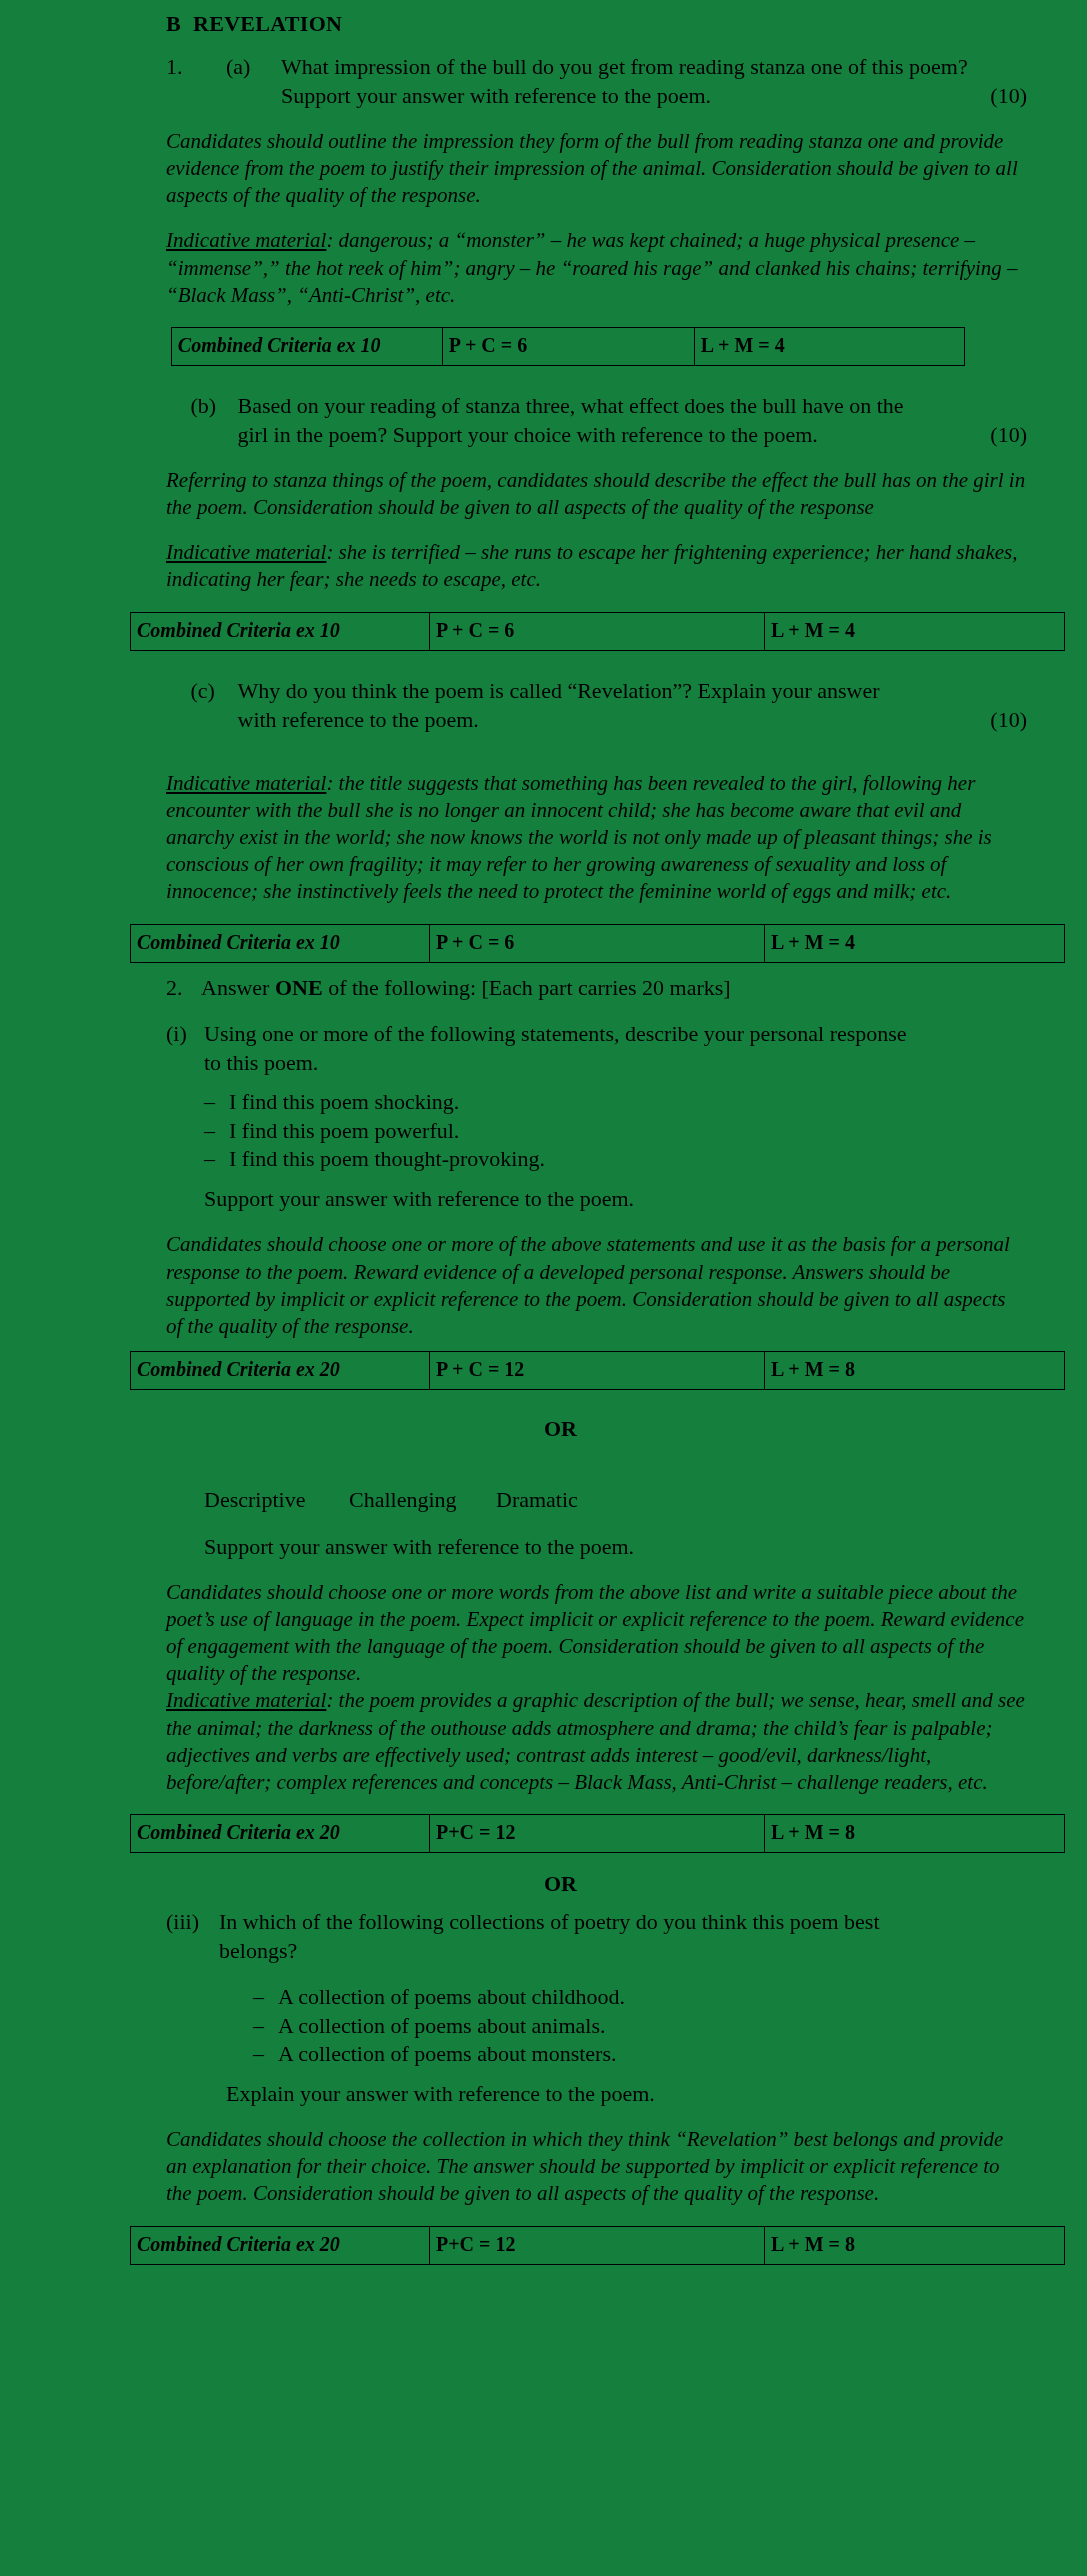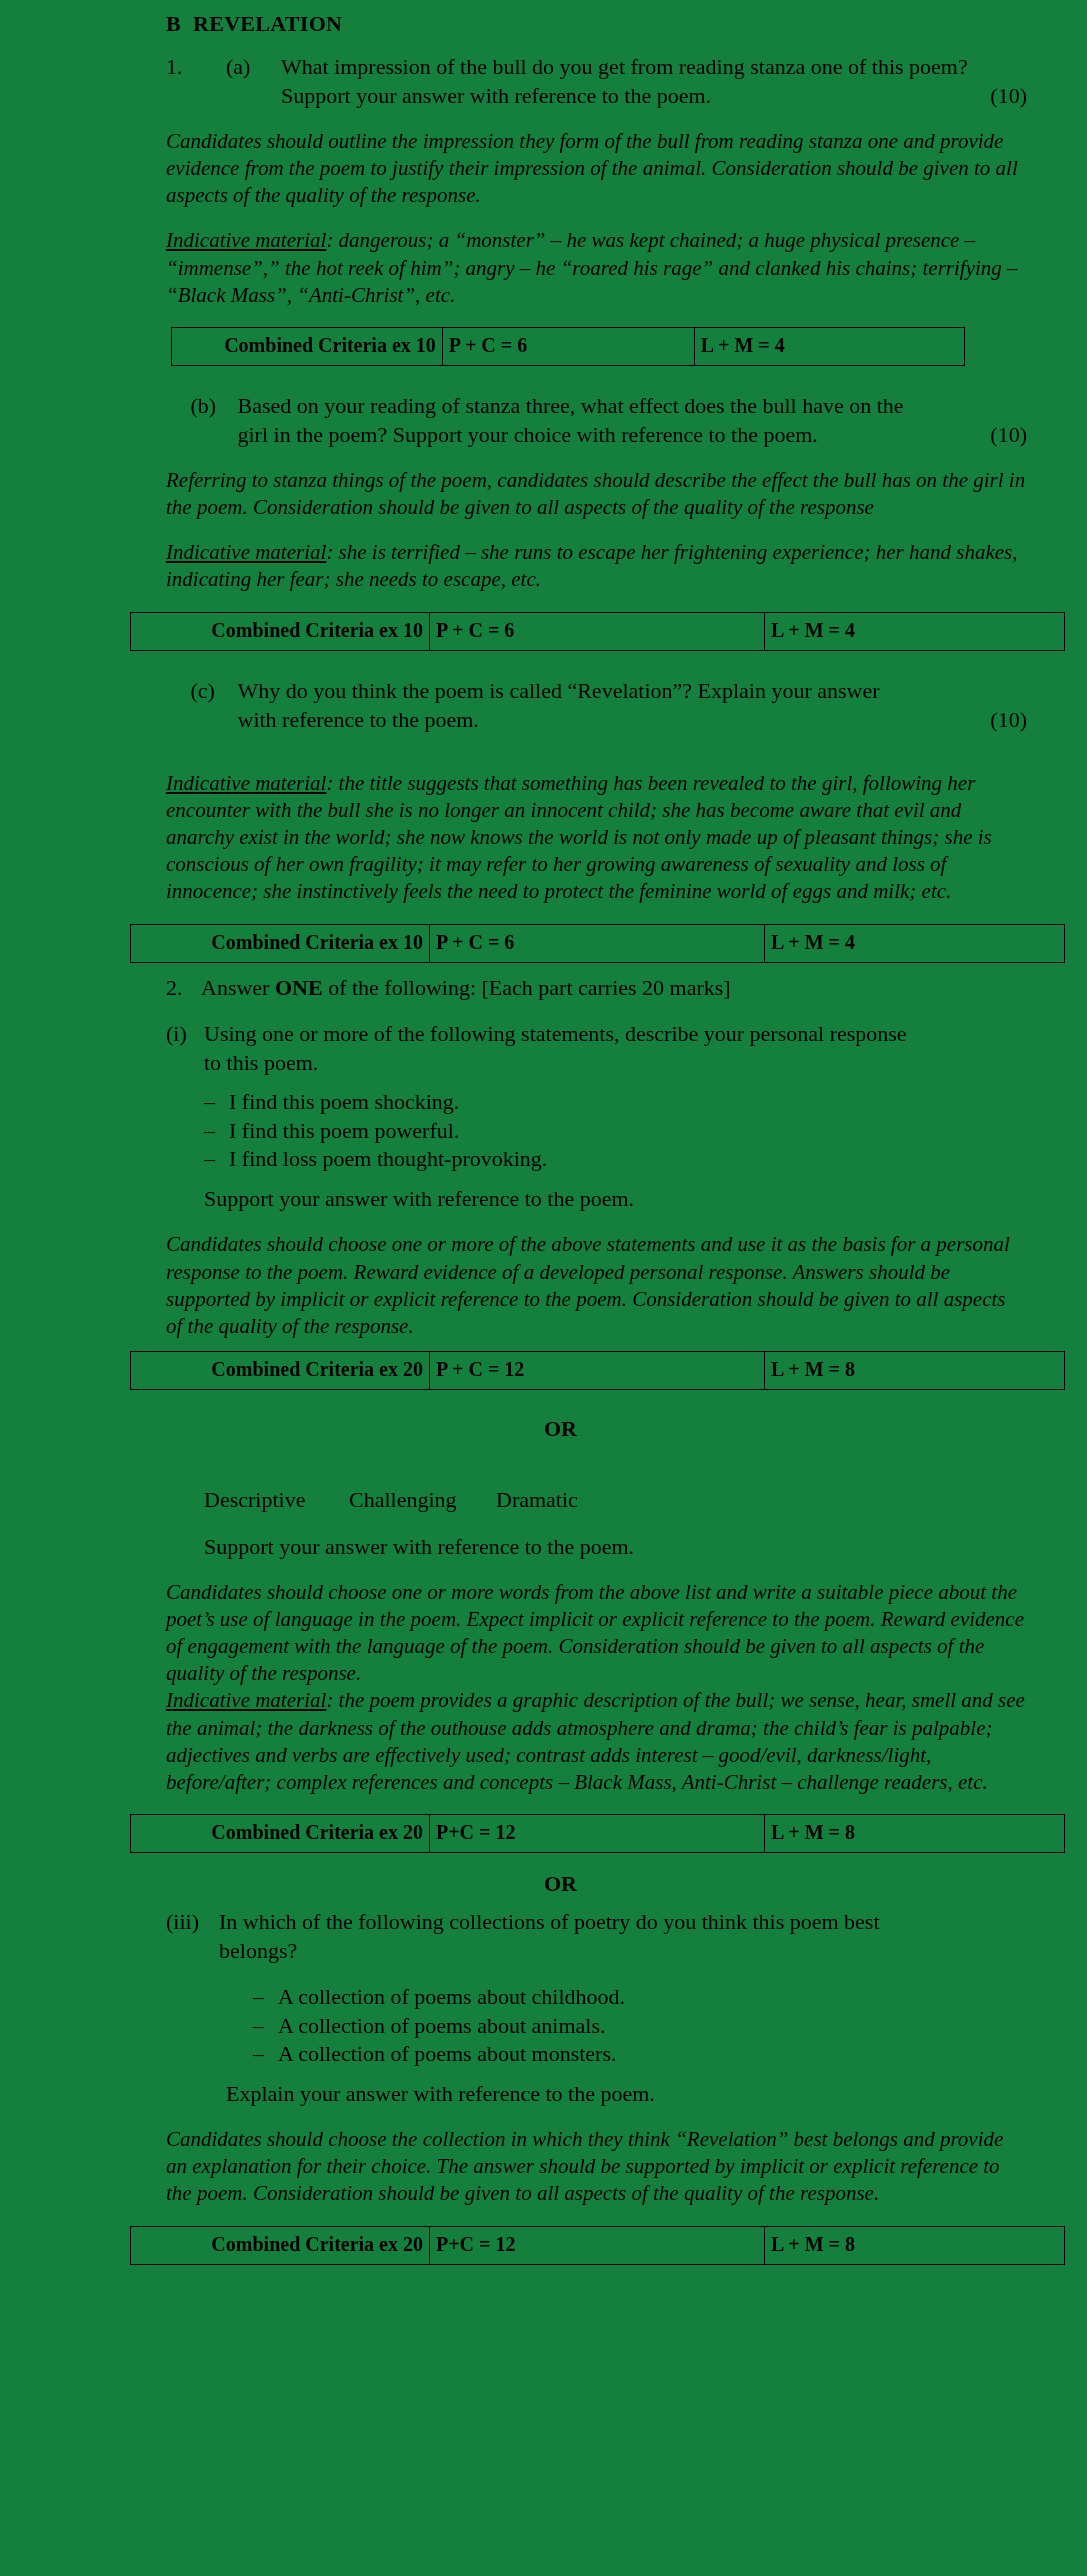--- a/index.html
+++ b/index.html
@@ -120,22 +120,23 @@
     font-size: 20px;
     table-layout: fixed;
   }
   .crit td {
     border: 1.2px solid #000000;
     padding: 3.6px 6px 4.8px 6px;
     height: 29px;
     vertical-align: middle;
   }
   .crit .c-label {
+    font-style: italic;
     font-weight: bold;
-    text-align: right;
+    text-align: left;
   }
   .crit .c-val {
     font-weight: bold;
     text-align: left;
   }
 
   .or {
     font-size: 22px;
     font-weight: bold;
     text-align: center;
@@ -278,21 +279,21 @@
     <li>
           <span class="dash">–</span>
           <span>I find this poem shocking.</span>
         </li>
     <li>
           <span class="dash">–</span>
           <span>I find this poem powerful.</span>
         </li>
     <li>
           <span class="dash">–</span>
-          <span>I find loss poem thought-provoking.</span>
+          <span>I find this poem thought-provoking.</span>
         </li>
   </ul>
 
   <div class="spacer-sm"></div>
 
   <div class="support support-i">Support your answer with reference to the poem.</div>
 
   <div class="spacer-md"></div>
 
   <div class="note">Candidates should choose one or more of the above statements and use it as the basis for a personal response to the poem.  Reward evidence of a developed personal response.  Answers should be supported by implicit or explicit reference to the poem.  Consideration should be given to all aspects of the quality of the response.</div>

